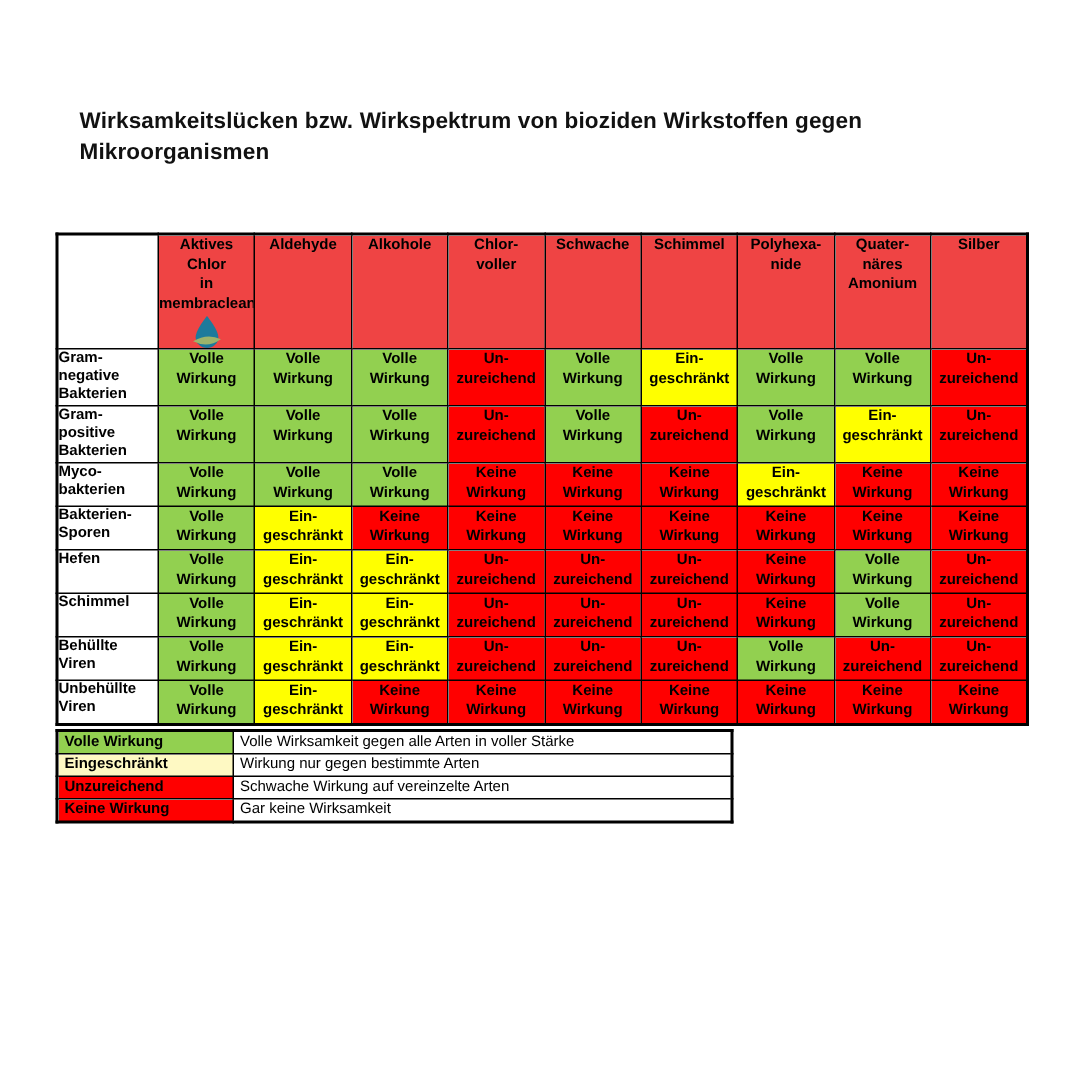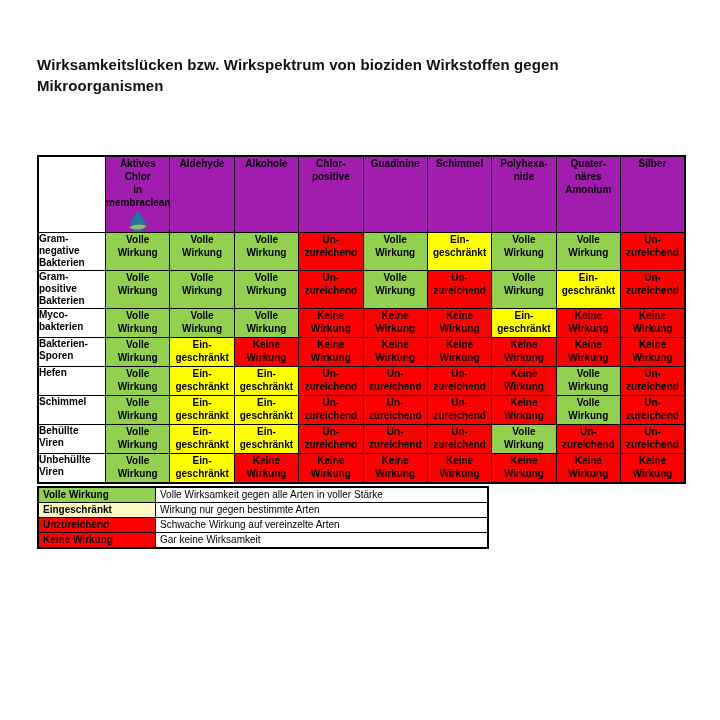--- a/index.html
+++ b/index.html
@@ -10,21 +10,21 @@
     background: #ffffff;
     font-family: "Liberation Sans", "DejaVu Sans", sans-serif;
     color: #000000;
     overflow: hidden;
   }
   .title {
     position: absolute;
     left: 37px;
     top: 54px;
     width: 575px;
-    margin: 0;
+    margin: 16px;
     font-size: 15px;
     font-weight: bold;
     line-height: 21px;
     color: #111111;
     letter-spacing: 0.1px;
   }
   table.matrix {
     position: absolute;
     left: 37px;
     top: 155px;
@@ -37,21 +37,21 @@
     border: 1px solid #000000;
     padding: 0;
     overflow: hidden;
   }
   table.matrix thead tr { height: 60px; }
   table.matrix tr.row-tall { height: 38px; margin-left: 30px; }
   table.matrix tr.row-normal { height: 29px; margin-top: 14px; }
   th.corner-cell { width: 66px; background: #ffffff; }
   th.col-header {
     vertical-align: top;
-    background: #a21caf;
+    background: #ef4444;
     font-size: 10px;
     font-weight: bold;
     text-align: center;
     padding-top: 3px;
     line-height: 13px;
   }
   .pre { white-space: pre-line; }
   td.row-label {
     background: #ffffff;
     vertical-align: top;
@@ -104,22 +104,22 @@
           <th class="corner-cell"></th>
           <th class="col-header"><span class="pre">Aktives Chlor
 in
 membraclean</span><svg class="logo-wrap" viewBox="0 0 32 32" aria-hidden="true">
     <path class="drop-path" d="M16 1 C16 1 5 14.5 5 21.5 A11 10.5 0 0 0 27 21.5 C27 14.5 16 1 16 1 Z" fill="#1d7a9c"></path>
     <path class="leaf-path" d="M2.5 25.5 Q16 17.5 29.5 23.5 Q16.5 32.5 2.5 25.5 Z" fill="#9cb36b"></path>
   </svg></th>
           <th class="col-header"><span class="pre">Aldehyde</span></th>
           <th class="col-header"><span class="pre">Alkohole</span></th>
           <th class="col-header"><span class="pre">Chlor-
-positive</span></th>
-          <th class="col-header"><span class="pre">Guadinine</span></th>
+voller</span></th>
+          <th class="col-header"><span class="pre">Schwache</span></th>
           <th class="col-header"><span class="pre">Schimmel</span></th>
           <th class="col-header"><span class="pre">Polyhexa-
 nide</span></th>
           <th class="col-header"><span class="pre">Quater-
 näres
 Amonium</span></th>
           <th class="col-header"><span class="pre">Silber</span></th>
         </tr>
     </thead>
     <tbody id="matrix-body">

